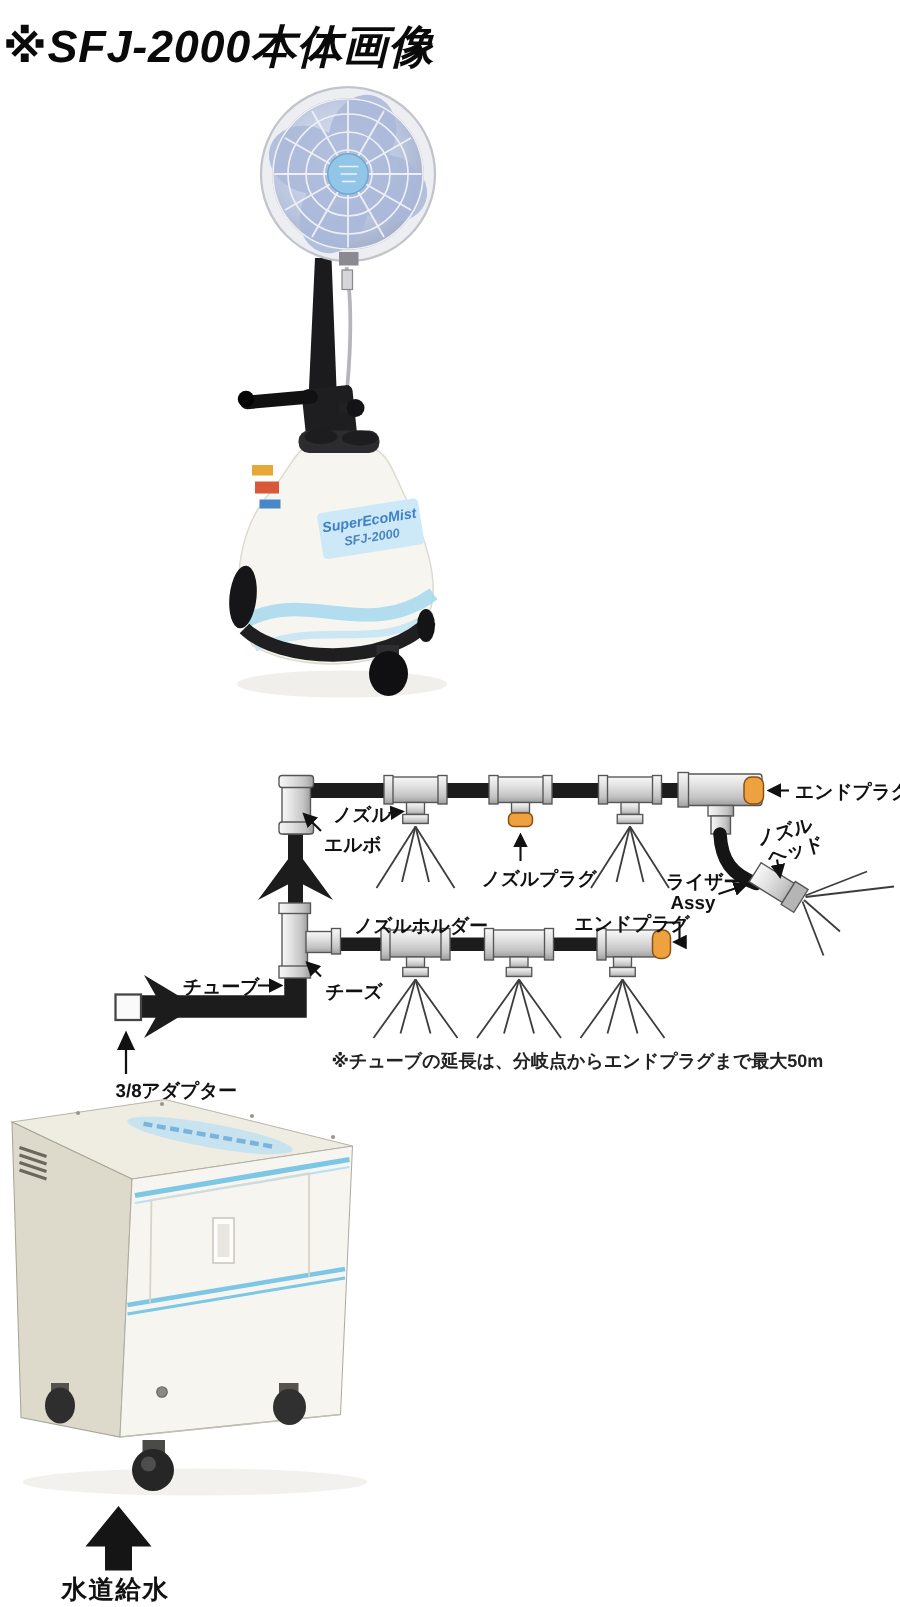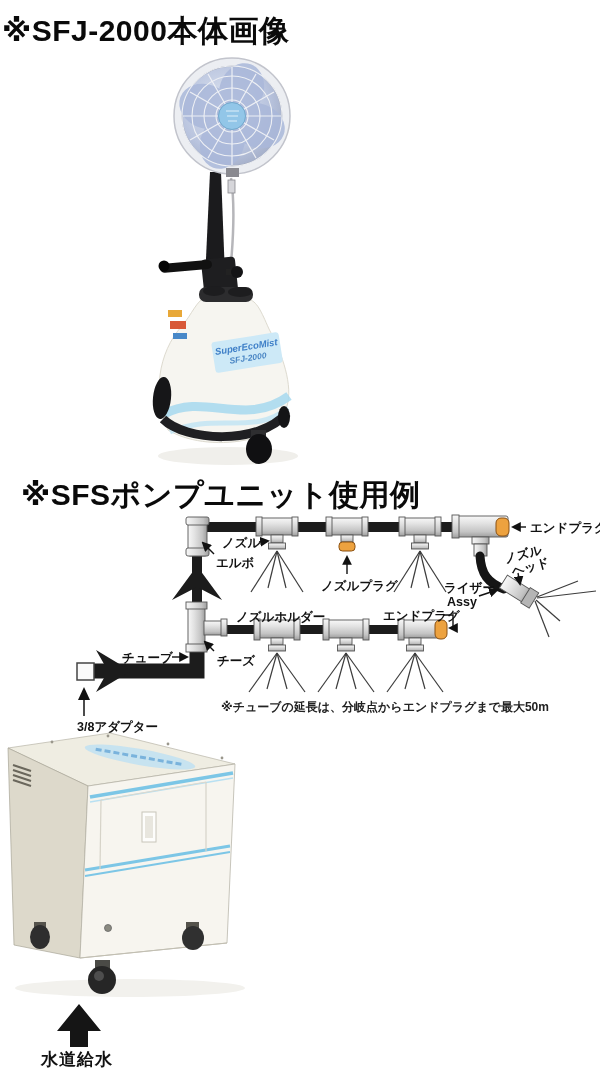--- a/index.html
+++ b/index.html
@@ -12,21 +12,21 @@
   .dnote{font-size:12px;font-weight:bold;fill:#222;}
   .wlabel{font-size:17px;font-weight:bold;fill:#111;letter-spacing:1px;}
   .brandtxt{font-size:9.5px;font-style:italic;font-weight:bold;fill:#4080c8;}
   .modeltxt{font-size:8.5px;font-style:italic;font-weight:bold;fill:#4a86c4;}
 </style>
 </head>
 <body>
 
 <div id="page">
 
-  <div class="abs title" style="left:2px;top:11px;">※SFJ-2000本体画像</div>
+  <div class="abs title" style="left:2px;top:11px;font-style:italic;">※SFJ-2000本体画像</div>
 
   <svg class="abs" style="left:130px;top:50px;width:200px;height:425px" viewBox="130 50 200 425">
     <defs>
       <radialGradient id="fanface" cx="0.42" cy="0.4" r="0.75">
         <stop offset="0" stop-color="#dfe6f2"></stop>
           <stop offset="0.6" stop-color="#b9c4de"></stop>
           <stop offset="1" stop-color="#98a2bc"></stop>
       </radialGradient>
     </defs>
     <ellipse cx="228" cy="456" rx="70" ry="9" fill="#f0efeb"></ellipse>
@@ -104,21 +104,20 @@
 
     <g>
       <ellipse cx="162" cy="398" rx="9" ry="21" fill="#161618" transform="rotate(6 162 398)"></ellipse>
       <path d="M163,419 C185,441 258,446 287,413" stroke="#1f1f22" stroke-width="9" fill="none"></path>
       <rect x="251" y="430" width="15" height="14" fill="#2e2e30"></rect>
       <ellipse cx="259" cy="449" rx="13" ry="15" fill="#101012"></ellipse>
       <ellipse cx="284" cy="417" rx="6" ry="11" fill="#141416"></ellipse>
     </g>
   </svg>
 
-  <div class="abs title" style="left:21px;top:475px;">※SFSポンプユニット使用例</div>
 
   <svg class="abs" style="left:0px;top:500px;width:600px;height:245px" viewBox="0 500 600 245">
     <defs>
       <linearGradient id="metal" x1="0" y1="0" x2="0" y2="1">
         <stop offset="0" stop-color="#f8f8f8"></stop>
           <stop offset="0.35" stop-color="#e2e2e2"></stop>
         <stop offset="0.75" stop-color="#c4c4c4"></stop>
           <stop offset="1" stop-color="#9e9e9e"></stop>
       </linearGradient>
       <linearGradient id="metalH" x1="0" y1="0" x2="1" y2="0">

